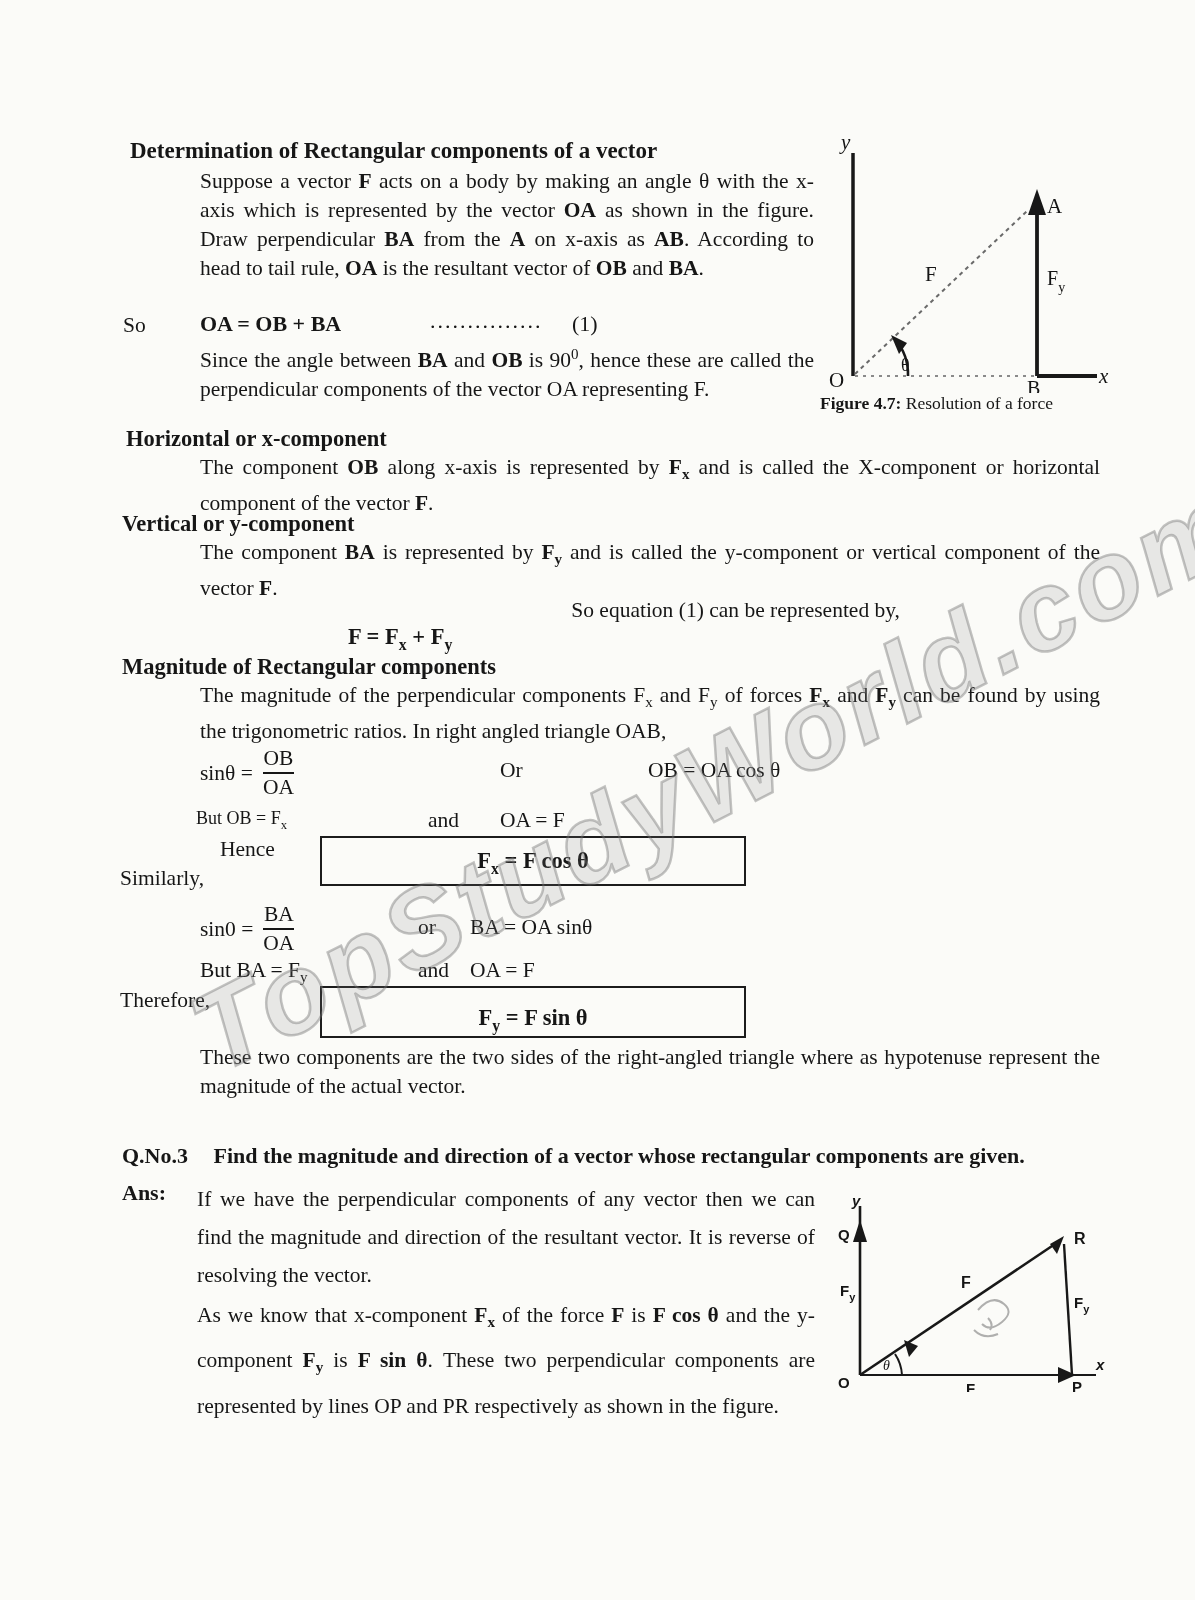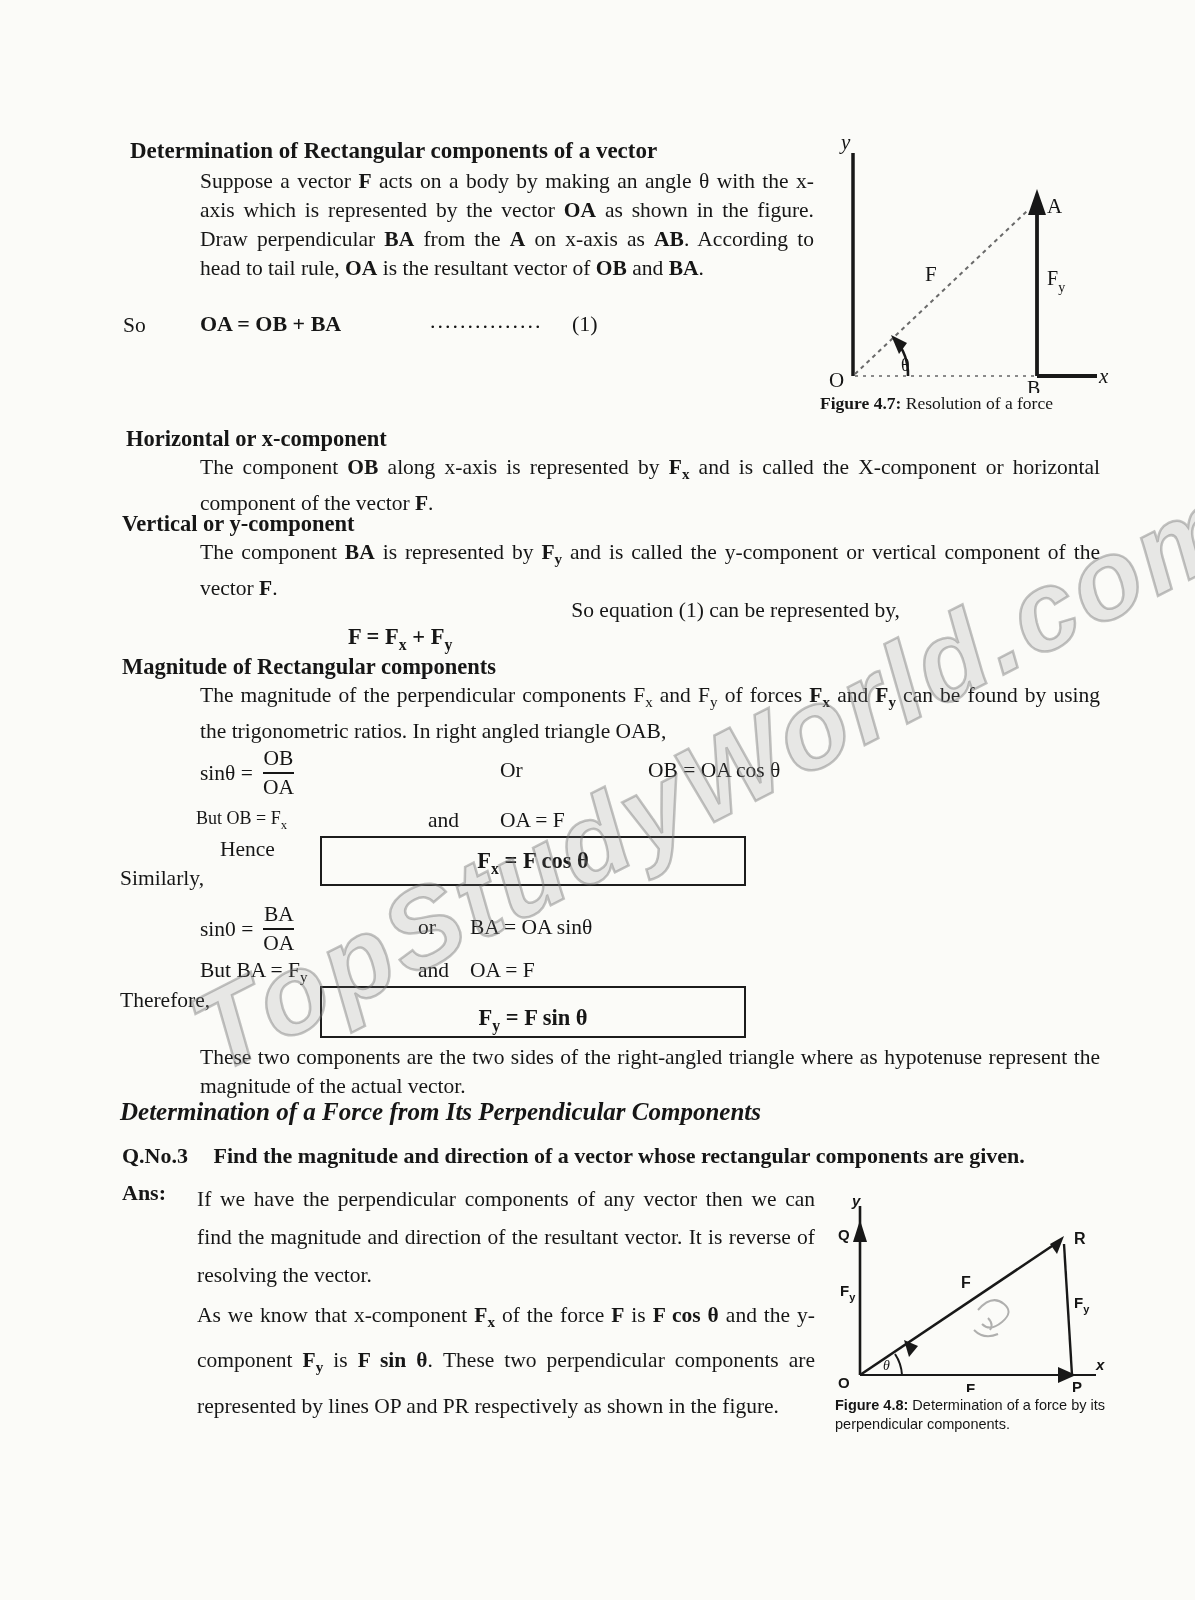--- a/index.html
+++ b/index.html
@@ -36,20 +36,21 @@
 
   <div class="t h1" style="left:130px;top:138px;width:720px;">Determination of Rectangular components of a vector</div>
 
   <div class="t body-text" style="left:200px;top:167px;width:614px;">Suppose a vector <b>F</b> acts on a body by making an angle θ with the x-axis which is represented by the vector <b>OA</b> as shown in the figure. Draw perpendicular <b>BA</b> from the <b>A</b> on x-axis as <b>AB</b>. According to head to tail rule, <b>OA</b> is the resultant vector of <b>OB</b> and <b>BA</b>.</div>
 
   <div class="t" style="left:123px;top:313px;font-size:21.5px;">So</div>
   <div class="t" style="left:200px;top:311px;font-size:22px;font-weight:bold;">OA = OB + BA</div>
   <div class="t" style="left:430px;top:308px;font-size:22px;letter-spacing:2px;">...............</div>
   <div class="t" style="left:572px;top:311px;font-size:22px;">(1)</div>
 
+  <div class="t body-text" style="left:200px;top:340px;width:614px;">Since the angle between <b>BA</b> and <b>OB</b> is 90<sup>0</sup>, hence these are called the perpendicular components of the vector OA representing F.</div>
 
   <div class="t h2" style="left:126px;top:426px;">Horizontal or x-component</div>
   <div class="t body-text" style="left:200px;top:453px;width:900px;">The component <b>OB</b> along x-axis is represented by <b>F<sub>x</sub></b> and is called the X-component or horizontal component of the vector <b>F</b>.</div>
 
   <div class="t h2" style="left:122px;top:511px;">Vertical or y-component</div>
   <div class="t body-text" style="left:200px;top:538px;width:900px;">The component <b>BA</b> is represented by <b>F<sub>y</sub></b> and is called the y-component or vertical component of the vector <b>F</b>.</div>
 
   <div class="t body-text nojust" style="left:200px;top:596px;width:700px;">So equation (1) can be represented by,</div>
   <div class="t" style="left:348px;top:624px;font-size:22.5px;font-weight:bold;">F = F<sub>x</sub> + F<sub>y</sub></div>
 
@@ -88,21 +89,20 @@
 
   <div class="t" style="left:200px;top:958px;font-size:21.5px;">But BA = F<sub>y</sub></div>
   <div class="t" style="left:418px;top:958px;font-size:21.5px;">and</div>
   <div class="t" style="left:470px;top:958px;font-size:21.5px;">OA = F</div>
 
   <div class="t" style="left:120px;top:988px;font-size:21.5px;">Therefore,</div>
   <div class="formula-box" style="left:320px;top:986px;width:422px;height:48px;line-height:60px;">F<sub>y</sub> = F sin θ</div>
 
   <div class="t body-text" style="left:200px;top:1043px;width:900px;">These two components are the two sides of the right-angled triangle where as hypotenuse represent the magnitude of the actual vector.</div>
 
-  <div class="t" style="left:120px;top:1098px;font-size:25px;font-weight:bold;font-style:italic;width:900px;">Determination of a Force from Its Perpendicular Components</div>
 
   <div class="t" style="left:122px;top:1143px;width:1000px;font-size:22px;font-weight:bold;">
     <span>Q.No.3</span>
     <span style="margin-left:20px;">Find the magnitude and direction of a vector whose rectangular components are given.</span>
   </div>
 
   <div class="t" style="left:122px;top:1180px;font-size:22px;font-weight:bold;">Ans:</div>
   <div class="t body-text" style="left:197px;top:1180px;width:618px;line-height:38px;">If we have the perpendicular components of any vector then we can find the magnitude and direction of the resultant vector. It is reverse of resolving the vector.</div>
   <div class="t body-text" style="left:197px;top:1296px;width:618px;line-height:38px;">As we know that x-component <b>F<sub>x</sub></b> of the force <b>F</b> is <b>F cos θ</b> and the y-component <b>F<sub>y</sub></b> is <b>F sin θ</b>. These two perpendicular components are represented by lines OP and PR respectively as shown in the figure.</div>
 
@@ -160,17 +160,14 @@
     </g>
 
     <text x="10" y="196" font-size="15" font-weight="bold" font-family="Liberation Sans, sans-serif">O</text>
     <text x="133" y="96" font-size="16" font-weight="bold" font-family="Liberation Sans, sans-serif">F</text>
     <text x="246" y="52" font-size="16" font-weight="bold" font-family="Liberation Sans, sans-serif">R</text>
     <text x="246" y="116" font-size="15" font-weight="bold" font-family="Liberation Sans, sans-serif"><tspan>F</tspan><tspan dy="5" font-size="11">y</tspan></text>
     <text x="138" y="202" font-size="15" font-weight="bold" font-family="Liberation Sans, sans-serif"><tspan>F</tspan><tspan dy="5" font-size="11">x</tspan></text>
     <text x="244" y="200" font-size="15" font-weight="bold" font-family="Liberation Sans, sans-serif">P</text>
     <text x="55" y="178" font-size="14" font-style="italic">θ</text>
   </svg>
-  <div class="t caption-sans" style="left:835px;top:1396px;width:286px;">
-    <b>Figure 4.8:</b><span> Determination of a force by its perpendicular components.</span>
-  </div>
 
 </div>
 
 </body></html>

